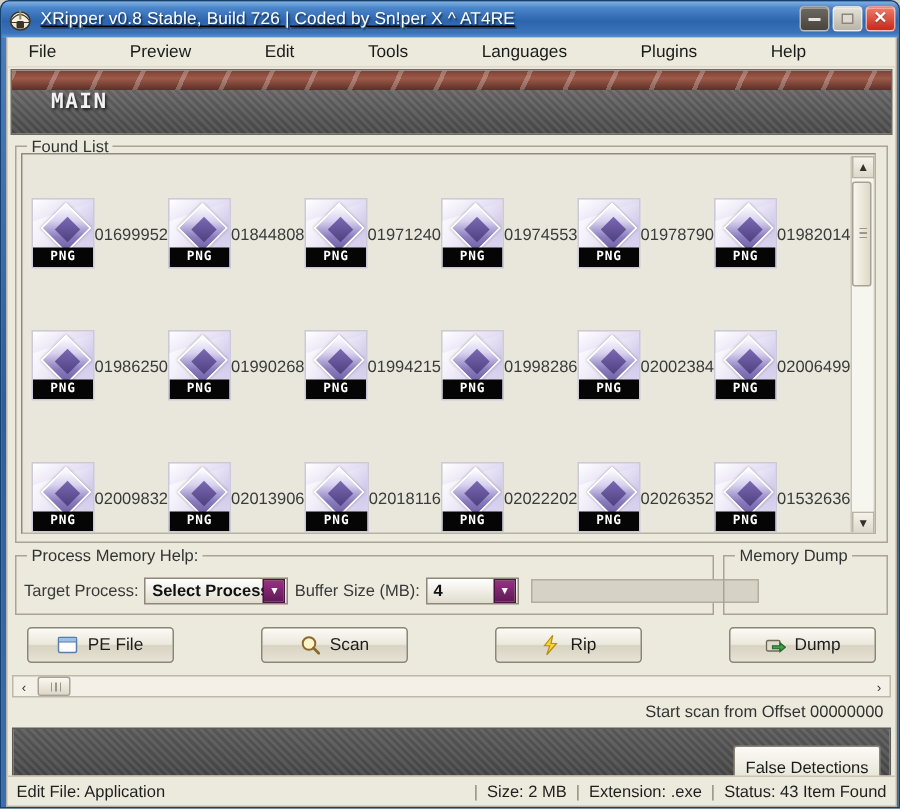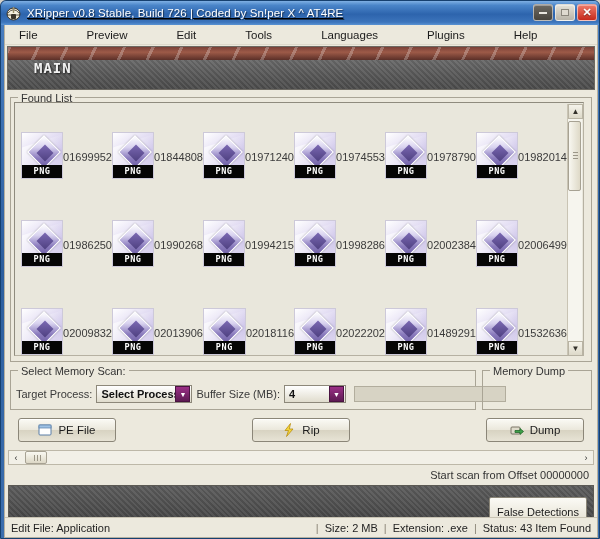--- a/index.html
+++ b/index.html
@@ -563,21 +563,21 @@
             </div>
             <div class="file-item">
               <div class="file-icon">
                 <div class="swoosh"></div>
                 <div class="diamond"></div>
                 <div class="diamond-core"></div>
                 <div class="fmt-bar">
                   <span>PNG</span>
                 </div>
               </div>
-              <div class="file-label">01489291</div>
+              <div class="file-label">02026352</div>
             </div>
             <div class="file-item">
               <div class="file-icon">
                 <div class="swoosh"></div>
                 <div class="diamond"></div>
                 <div class="diamond-core"></div>
                 <div class="fmt-bar">
                   <span>PNG</span>
                 </div>
               </div>
@@ -592,21 +592,21 @@
               </div>
           </div>
           <div class="sb-arrow">▼</div>
         </div>
       </div>
     </div>
 
     <div id="panels">
 
       <div id="pms-gb">
-        <span class="gb-title2">Select Memory Scan:</span>
+        <span class="gb-title2">Process Memory Help:</span>
         <div id="pms-row">
           <span class="lbl">Target Process:</span>
           <div class="combo wide">
             <span class="val">Select Process..</span>
             <span class="arrow">▼</span>
           </div>
           <span class="lbl">Buffer Size (MB):</span>
           <div class="combo narrow">
             <span class="val">4</span>
             <span class="arrow">▼</span>
@@ -626,20 +626,29 @@
       <div class="btn">
         <span class="btn-icon">
           <svg width="14" height="14" viewBox="0 0 14 14">
             <rect x="1" y="2" width="12" height="10" rx="1" fill="#ffffff" stroke="#5a7fa8" stroke-width="1"></rect>
             <rect x="1" y="2" width="12" height="3" fill="#9fc2e4" stroke="#5a7fa8" stroke-width=".7"></rect>
           </svg>
         </span>
         <span>PE File</span>
       </div>
 
+      <div class="btn">
+        <span class="btn-icon">
+          <svg width="14" height="14" viewBox="0 0 14 14">
+            <circle cx="6" cy="6" r="4.2" fill="#fdf5c9" stroke="#8a6a2a" stroke-width="1.3"></circle>
+            <line x1="9" y1="9" x2="12.5" y2="12.5" stroke="#8a6a2a" stroke-width="1.8" stroke-linecap="round"></line>
+          </svg>
+        </span>
+        <span>Scan</span>
+      </div>
 
       <div class="btn">
         <span class="btn-icon">
           <svg width="14" height="14" viewBox="0 0 14 14">
             <polygon points="8.5,0.5 3,7.5 6.5,7.5 4.5,13.5 11,6 7.3,6" fill="#f5d73a" stroke="#b98d12" stroke-width=".8"></polygon>
           </svg>
         </span>
         <span>Rip</span>
       </div>
 

